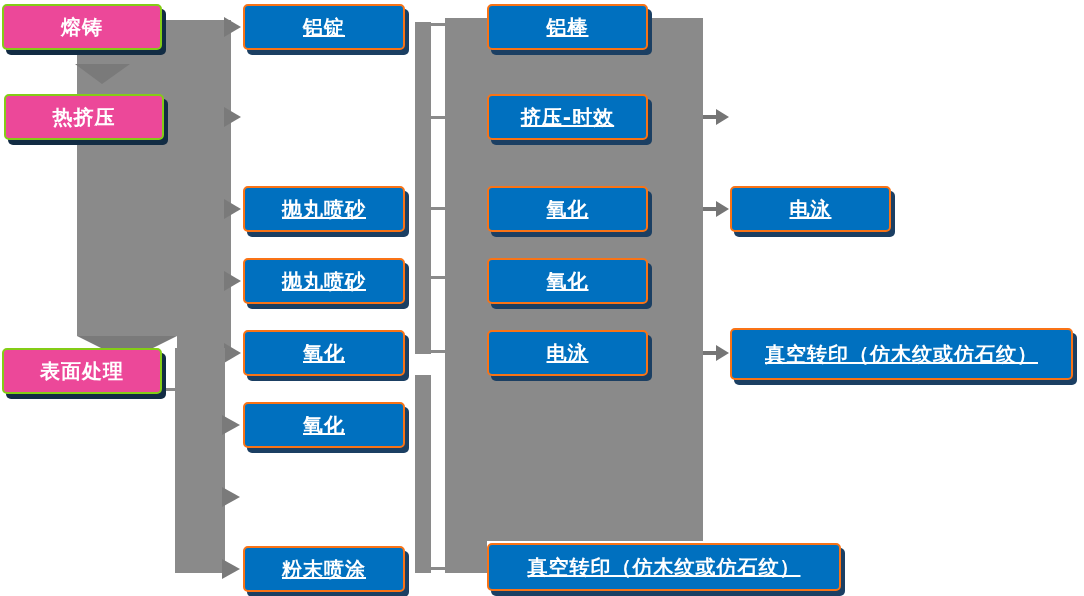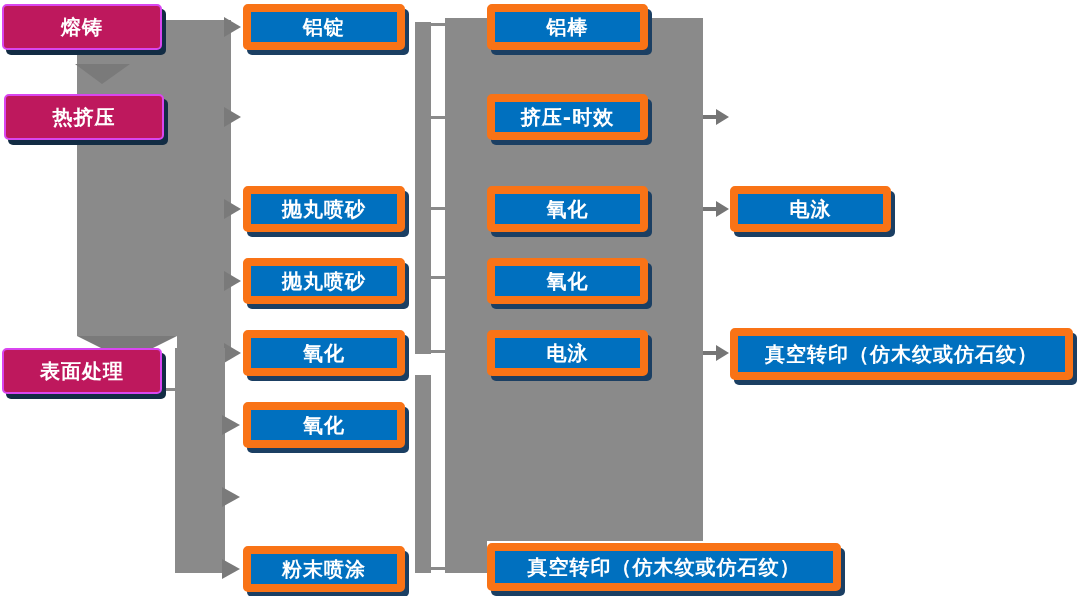--- a/index.html
+++ b/index.html
@@ -7,22 +7,22 @@
     position:relative;width:1084px;height:596px;background:#ffffff;overflow:hidden;
     font-family:"DejaVu Sans","Liberation Sans",sans-serif;
   }
   .connectors{position:absolute;left:0;top:0;width:1084px;height:596px;}
   .node{
     position:absolute;display:flex;align-items:center;justify-content:center;
     color:#ffffff;font-size:20px;font-weight:600;letter-spacing:1px;
     border-radius:5px;box-sizing:border-box;text-align:center;white-space:nowrap;
     line-height:1;z-index:2;
   }
-  .proc{background:#0070bf;border:8px solid #f97316;box-shadow:4px 5px 0 #1b3f63;}
-  .stage{background:#be185d;border:2px solid #d946ef;box-shadow:4px 5px 0 #122c44;}
+  .proc{background:#0070bf;border:2px solid #f97316;box-shadow:4px 5px 0 #1b3f63;text-decoration:underline;}
+  .stage{background:#ec4899;border:2px solid #84cc16;box-shadow:4px 5px 0 #122c44;}
 </style>
 </head>
 <body>
 
 <div class="canvas">
 
   <svg class="connectors" viewBox="0 0 1084 596" xmlns="http://www.w3.org/2000/svg">
 
     <rect x="77" y="20" width="154" height="316" fill="#8a8a8a"></rect>
     <rect x="177" y="336" width="54" height="16" fill="#8a8a8a"></rect>

